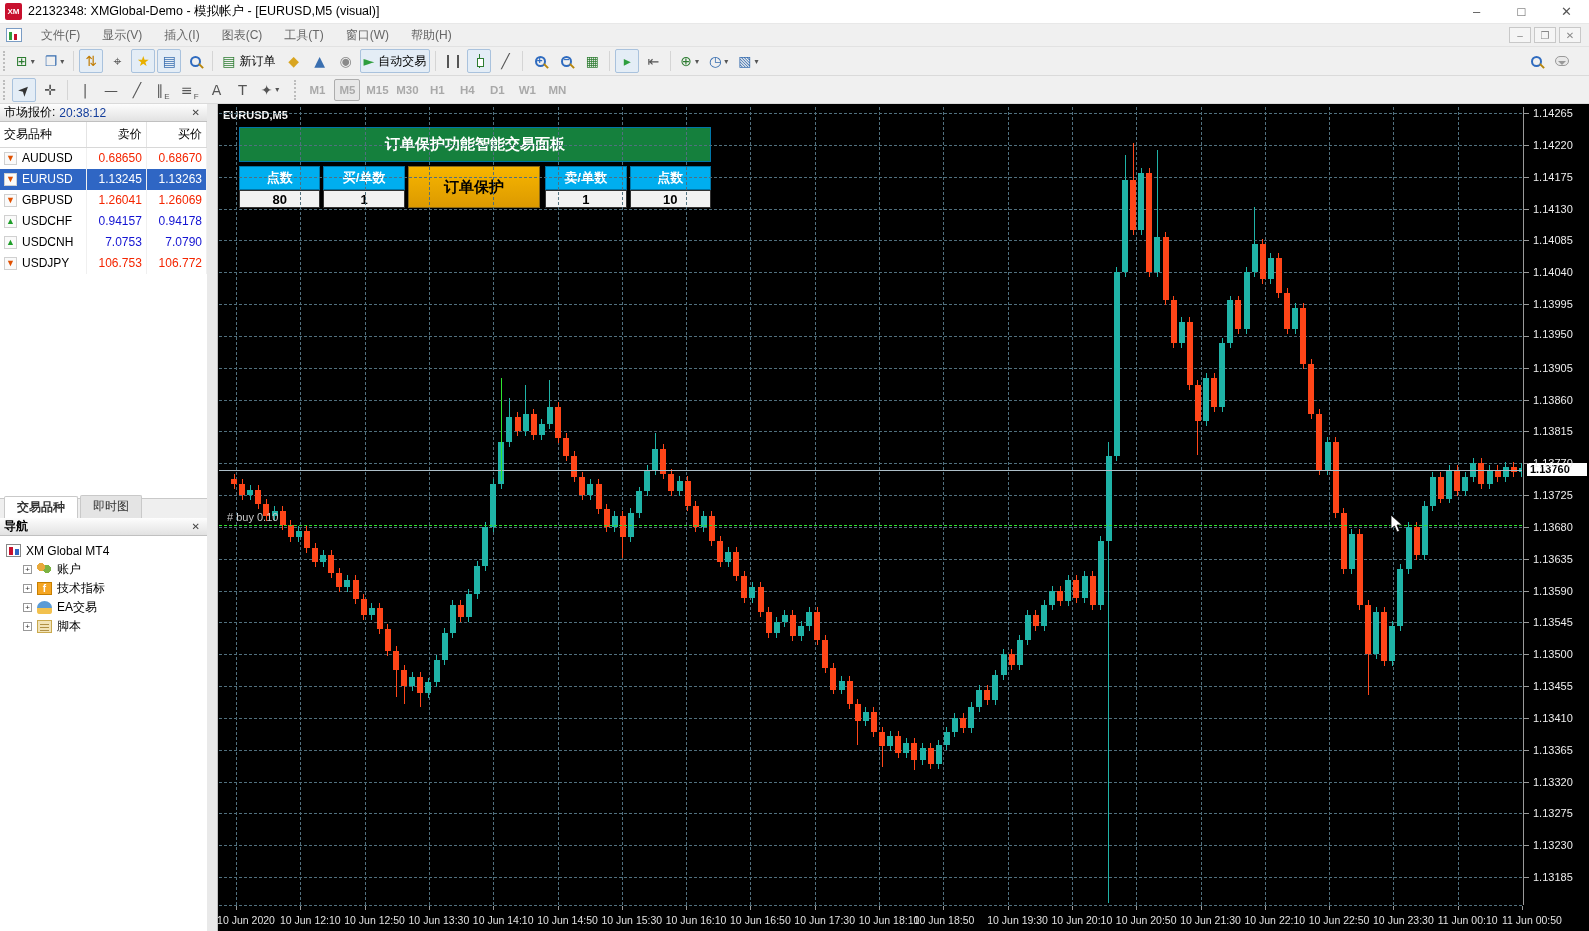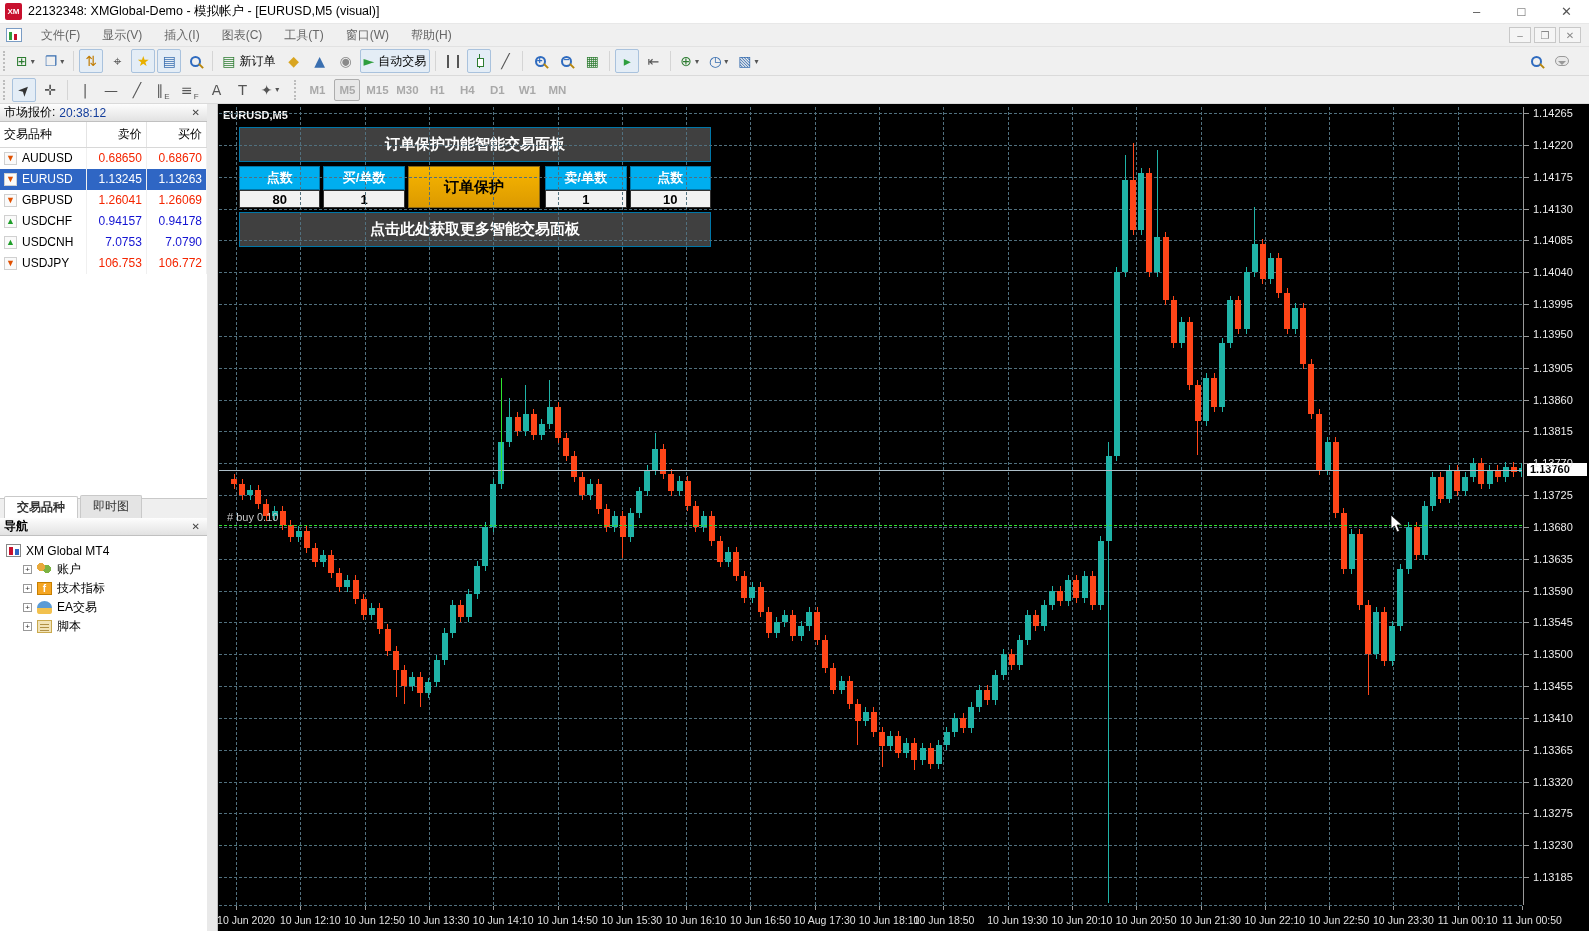--- a/index.html
+++ b/index.html
@@ -120,21 +120,21 @@
   .tlabel { position:absolute; top:8px; transform:translateX(-50%); color:#E0E0E0; font-size:10.5px; white-space:nowrap;padding-left:20px; }
   #sym-label { position:absolute; left:4px; top:2px; color:#F5F5F5; font-size:11px; font-weight:bold; }
   .price-line { position:absolute; left:0; width:100%; height:0; border-top:1px solid #AEBfC9; }
   .order-line { position:absolute; left:0; width:100%; height:0; border-top:1px dashed #2FE62F; }
   #order-label { position:absolute; color:#C9C9C9; font-size:11px; transform:translateY(-14px); }
   .vmark { position:absolute; width:1px; background:#2FE62F; }
   .vspike { position:absolute; width:1px; background:#1FB3A7; }
 
   
   #ea-panel { position:absolute; left:20px; top:20px; width:472px; }
-  .ea-bar { background:#404040; border:1px solid #0076A8; color:#fff; font-weight:bold; font-size:15px;
+  .ea-bar { background:#15803d; border:1px solid #0076A8; color:#fff; font-weight:bold; font-size:15px;
             text-align:center; padding:7px 0; }
   #ea-mid { display:flex; margin:4px 0; height:42px; }
   .ea-col { flex:1; display:flex; flex-direction:column; margin-right:3px; }
   .ea-col:last-child{ margin-right:0; }
   .ea-lab { background:#00AEEF; border:1px solid #0076A8; color:#fff; font-weight:bold; font-size:13px;
             text-align:center; padding:2px 0; }
   .ea-val { background:#F2F2F2; border:1px solid #333; color:#000; font-weight:bold; font-size:13px;
             text-align:center; flex:1; display:flex; align-items:center; justify-content:center; }
   #ea-button { flex:1.6; background:linear-gradient(#F7B500,#DC9A00); border:1px solid #8B6914; color:#000;
                font-weight:bold; font-size:15px; display:flex; align-items:center; justify-content:center; margin-right:5px; }
@@ -453,21 +453,20 @@
             <div id="ea-button">订单保护</div>
             <div class="ea-col">
               <div class="ea-lab">卖/单数</div>
               <div class="ea-val">1</div>
             </div>
             <div class="ea-col">
               <div class="ea-lab">点数</div>
               <div class="ea-val">10</div>
             </div>
           </div>
-        <div class="ea-bar">点击此处获取更多智能交易面板</div>
       </div>
     <div class="hgrid" style="top: 6px;"></div>
         <div class="hgrid" style="top: 37.8333px;"></div>
         <div class="hgrid" style="top: 69.6667px;"></div>
         <div class="hgrid" style="top: 101.5px;"></div>
         <div class="hgrid" style="top: 133.333px;"></div>
         <div class="hgrid" style="top: 165.167px;"></div>
         <div class="hgrid" style="top: 197px;"></div>
         <div class="hgrid" style="top: 228.833px;"></div>
         <div class="hgrid" style="top: 260.667px;"></div>
@@ -899,21 +898,21 @@
         <div class="tlabel" style="left: 274.2px;">10 Jun 14:10</div>
         <div class="ttick" style="left: 338.5px;"></div>
         <div class="tlabel" style="left: 338.5px;">10 Jun 14:50</div>
         <div class="ttick" style="left: 402.8px;"></div>
         <div class="tlabel" style="left: 402.8px;">10 Jun 15:30</div>
         <div class="ttick" style="left: 467.1px;"></div>
         <div class="tlabel" style="left: 467.1px;">10 Jun 16:10</div>
         <div class="ttick" style="left: 531.4px;"></div>
         <div class="tlabel" style="left: 531.4px;">10 Jun 16:50</div>
         <div class="ttick" style="left: 595.7px;"></div>
-        <div class="tlabel" style="left: 595.7px;">10 Aug 17:30</div>
+        <div class="tlabel" style="left: 595.7px;">10 Jun 17:30</div>
         <div class="ttick" style="left: 660px;"></div>
         <div class="tlabel" style="left: 660px;">10 Jun 18:10</div>
         <div class="ttick" style="left: 724.3px;"></div>
         <div class="tlabel" style="left: 715px;">10 Jun 18:50</div>
         <div class="ttick" style="left: 788.6px;"></div>
         <div class="tlabel" style="left: 788.6px;">10 Jun 19:30</div>
         <div class="ttick" style="left: 852.9px;"></div>
         <div class="tlabel" style="left: 852.9px;">10 Jun 20:10</div>
         <div class="ttick" style="left: 917.2px;"></div>
         <div class="tlabel" style="left: 917.2px;">10 Jun 20:50</div>

